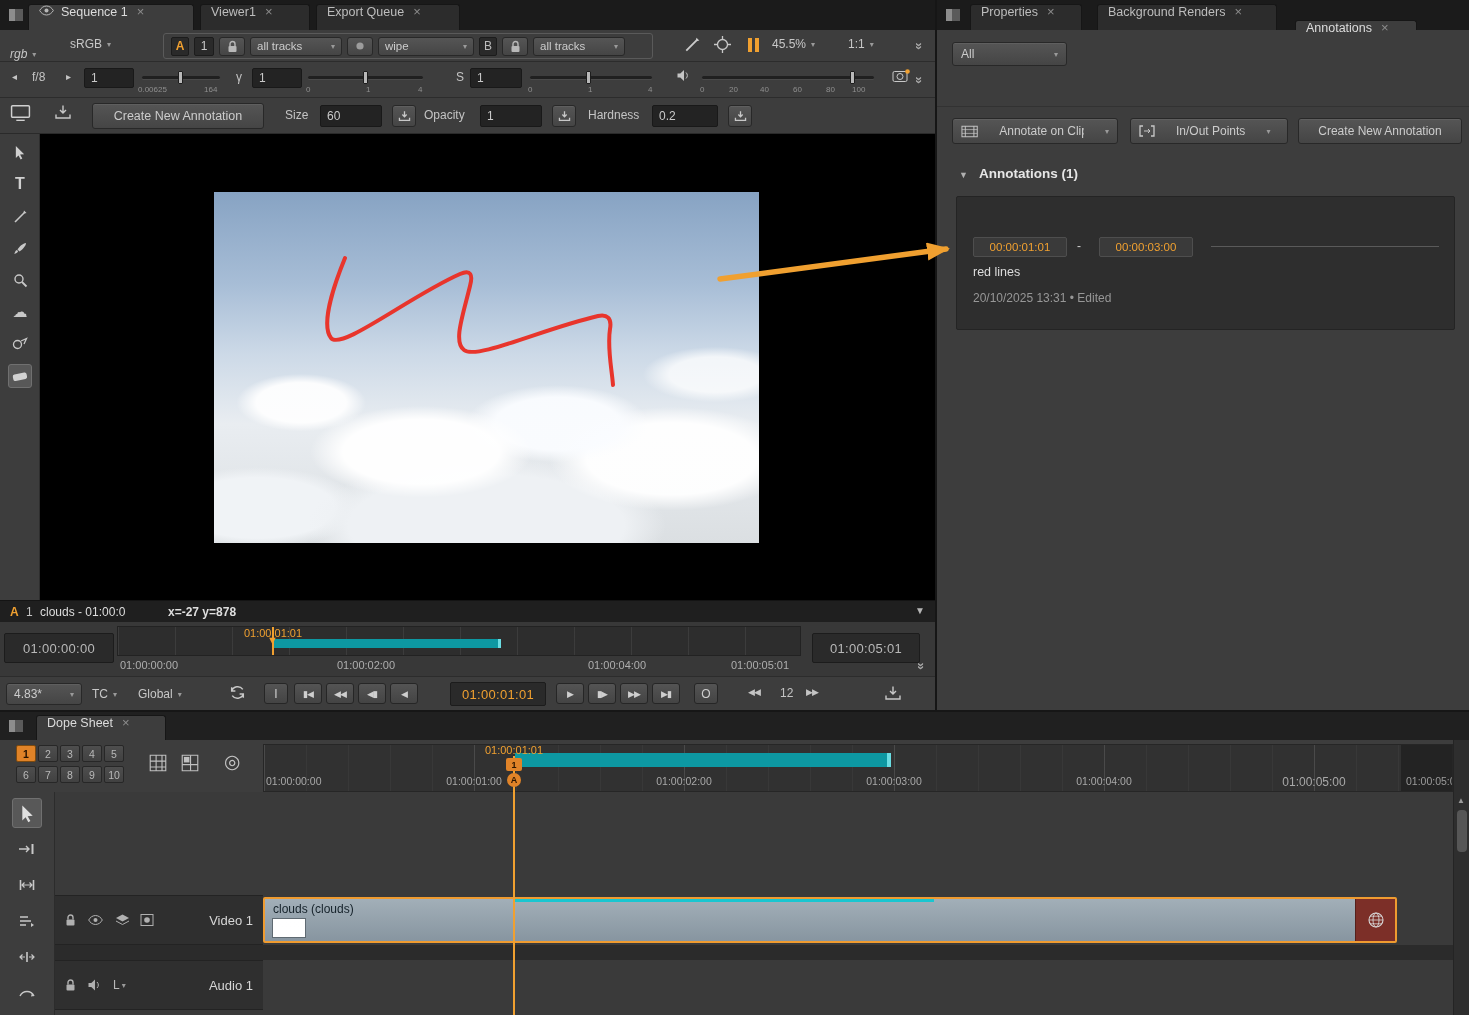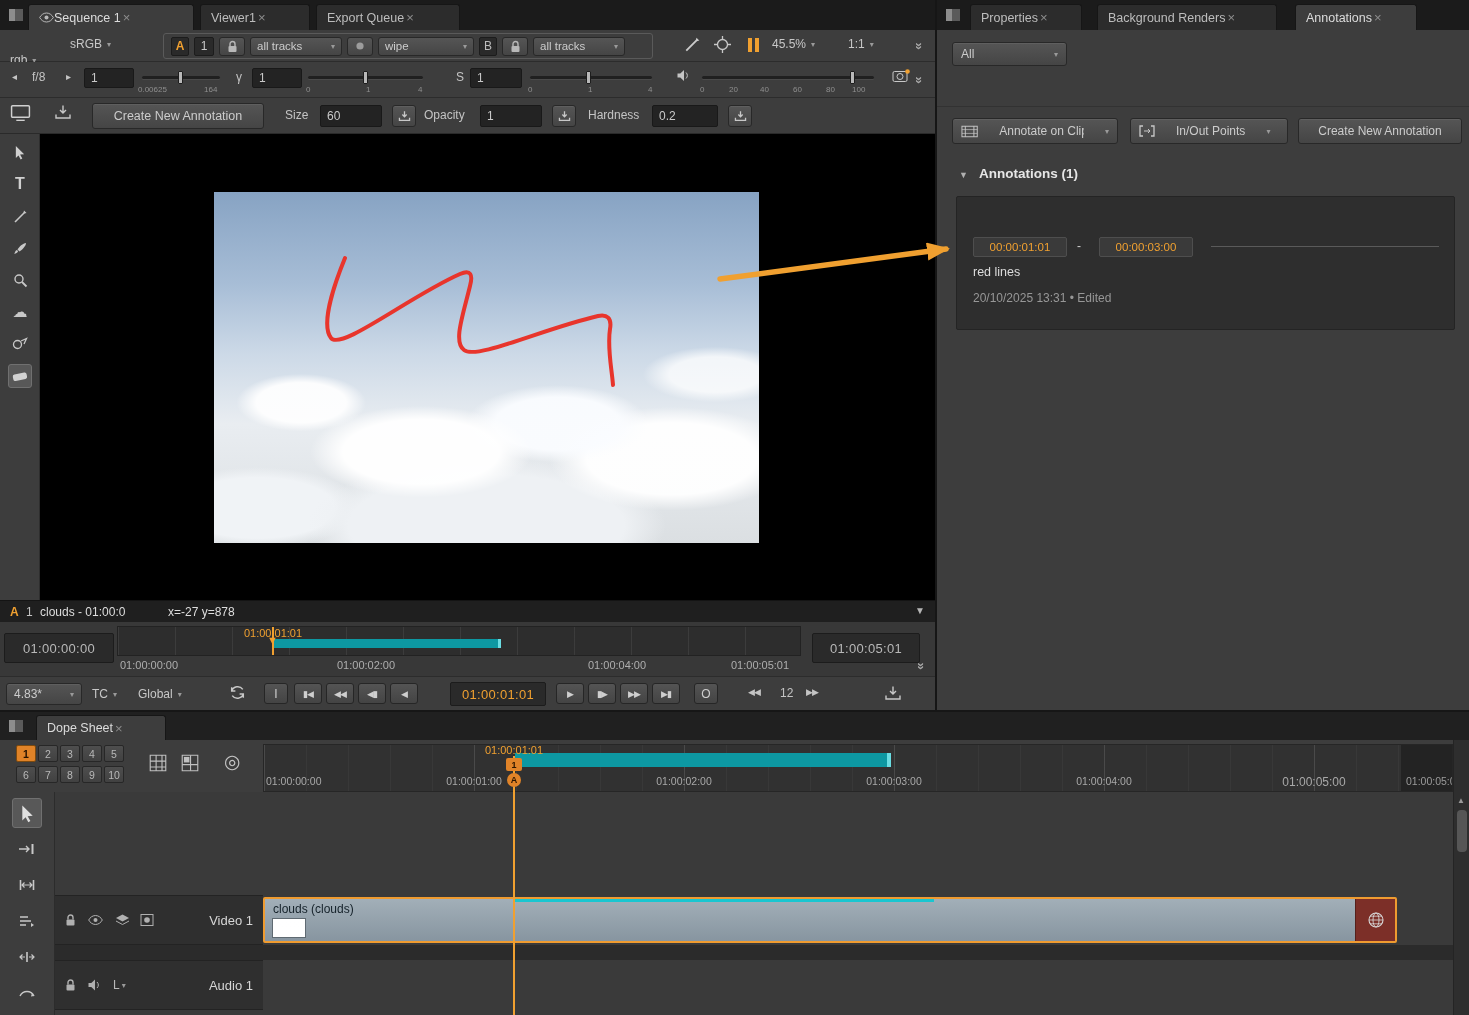--- a/index.html
+++ b/index.html
@@ -1,20 +1,20 @@
 <!DOCTYPE html>
 <html><head>
 <meta charset="utf-8">
 <style>
 *{box-sizing:border-box;margin:0;padding:0;}
 html,body{background:#101010;}
 #app{position:relative;width:1469px;height:1015px;background:#3d3d3d;font-family:"Liberation Sans","DejaVu Sans",sans-serif;font-size:12px;color:#c8c8c8;overflow:hidden;}
 .abs{position:absolute;}
 .tabbar{position:absolute;background:#1b1b1b;}
-.tab{position:absolute;top:4px;bottom:0;display:flex;align-items:center;gap:0;padding:0 10px;background:#2c2c2c;border:1px solid #161616;border-bottom:none;border-radius:3px 3px 0 0;font-size:12.5px;color:#bdbdbd;white-space:nowrap;}
+.tab{position:absolute;top:4px;bottom:0;display:flex;align-items:flex-start;gap:7px;padding:0 10px;background:#2c2c2c;border:1px solid #161616;border-bottom:none;border-radius:3px 3px 0 0;font-size:12.5px;color:#bdbdbd;white-space:nowrap;}
 .tab.active{background:#3d3d3d;color:#dcdcdc;}
 .close{color:#8d8d8d;font-size:13px;line-height:1;margin-left:2px;}
 .btn{position:absolute;display:flex;align-items:center;justify-content:center;gap:21px;background:linear-gradient(#555,#454545);border:1px solid #282828;border-radius:3px;color:#ccc;box-shadow:inset 0 1px 0 rgba(255,255,255,.06);white-space:nowrap;}
 .btnF{display:flex;align-items:center;justify-content:center;gap:4px;background:linear-gradient(#555,#454545);border:1px solid #282828;border-radius:3px;color:#ccc;height:19px;white-space:nowrap;}
 .flat{position:absolute;display:flex;align-items:center;gap:5px;color:#c8c8c8;white-space:nowrap;}
 .field{position:absolute;display:flex;align-items:center;padding:0 6px;background:#232323;border:1px solid #191919;border-radius:2px;color:#cacaca;}
 .box{background:#2a2a2a;border:1px solid #1c1c1c;border-radius:2px;display:flex;align-items:center;justify-content:center;}
 .lbl{position:absolute;color:#c4c4c4;white-space:nowrap;}
 .dd-arrow{font-size:8px;color:#9a9a9a;}
 .expand{position:absolute;color:#a8a8a8;font-size:13px;font-weight:bold;transform:rotate(90deg);letter-spacing:-1px;}
@@ -70,21 +70,21 @@
         <span>Viewer1</span>
         <span class="close">×</span>
       </div>
       <div class="tab" style="left:316px;width:144px;">
         <span>Export Queue</span>
         <span class="close">×</span>
       </div>
     </div>
 
     <div class="abs" style="left:0;top:30px;width:937px;height:32px;background:#3d3d3d;border-bottom:1px solid #2c2c2c;">
-      <div class="flat" style="left:10px;top:23px;">
+      <div class="flat" style="left:10px;top:17px;font-style:italic;">
         <span>rgb</span>
         <span class="dd-arrow">▾</span>
       </div>
       <div class="flat" style="left:70px;top:7px;">
         <span>sRGB</span>
         <span class="dd-arrow">▾</span>
       </div>
       <div class="abs" style="left:163px;top:3px;width:490px;height:26px;display:flex;align-items:center;gap:5px;border:1px solid #5a5a5a;border-radius:3px;padding:0 7px;">
         <div class="box" style="width:18px;height:19px;color:#f0a030;font-weight:bold;">
             <span>A</span>
@@ -295,21 +295,21 @@
       <div class="abs clouds-bg" style="left:174px;top:58px;width:545px;height:351px;"></div>
       <svg class="abs" style="left:174px;top:58px;" width="545" height="351" viewBox="0 0 545 351">
         <path d="M131,66 C122,88 106,132 117,146 C127,159 196,104 246,82 C257,77 259,83 256,94 C249,123 239,150 250,158 C263,168 328,137 384,124 C393,122 398,126 396,137 C393,156 398,178 399,193" fill="none" stroke="#e8352c" stroke-width="4" stroke-linecap="round"></path>
       </svg>
     </div>
 
     <div class="abs" style="left:0;top:600px;width:937px;height:22px;background:#1f1f1f;border-top:1px solid #141414;">
       <span class="lbl" style="left:10px;top:4px;color:#f0a030;font-weight:bold;">A</span>
       <span class="lbl" style="left:26px;top:4px;">1</span>
       <span class="lbl" style="left:40px;top:4px;color:#dedede;">clouds - 01:00:0</span>
-      <span class="lbl" style="left:168px;top:4px;color:#dedede;">x=-27 y=878</span>
+      <span class="lbl" style="left:168px;top:4px;color:#dedede;font-weight:bold;">x=-27 y=878</span>
       <span class="lbl" style="left:915px;top:4px;font-size:10px;color:#b5b5b5;">▼</span>
     </div>
 
     <div class="abs" style="left:0;top:622px;width:937px;height:54px;background:#383838;">
       <div class="abs box tc" style="left:4px;top:11px;width:110px;height:30px;color:#b8b8b8;">
           <span>01:00:00:00</span>
         </div>
       <div class="abs vruler" style="left:117px;top:4px;width:684px;height:30px;border:1px solid #222;">
         <div class="abs" style="left:155px;top:12px;width:228px;height:9px;background:#0d98a2;"></div>
         <div class="abs" style="left:380px;top:12px;width:3px;height:9px;background:#6adde3;"></div>
@@ -394,21 +394,21 @@
           <rect x="1" y="1" width="6" height="12" fill="#8d8d8d"></rect>
         </svg>
       <div class="tab" style="left:33px;width:112px;">
         <span>Properties</span>
         <span class="close">×</span>
       </div>
       <div class="tab" style="left:160px;width:180px;">
         <span>Background Renders</span>
         <span class="close">×</span>
       </div>
-      <div class="tab active" style="left:358px;width:122px;">
+      <div class="tab active" style="left:358px;width:122px;margin-top:16px;">
         <span>Annotations</span>
         <span class="close">×</span>
       </div>
     </div>
 
     <div class="btn" style="left:15px;top:42px;width:115px;height:24px;justify-content:space-between;padding:0 8px;">
       <span>All</span>
       <span class="dd-arrow">▾</span>
     </div>
 

